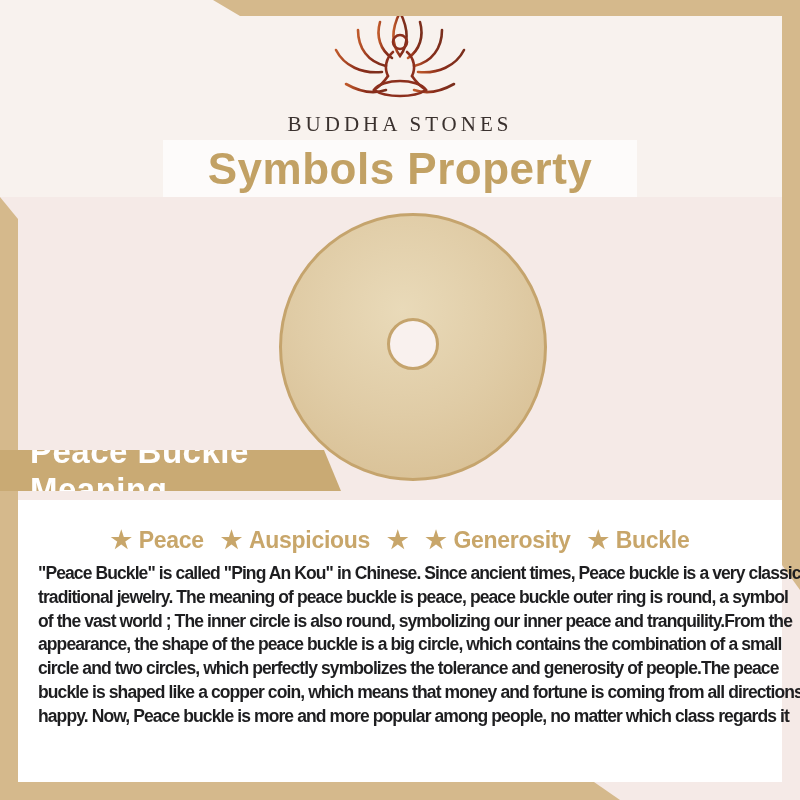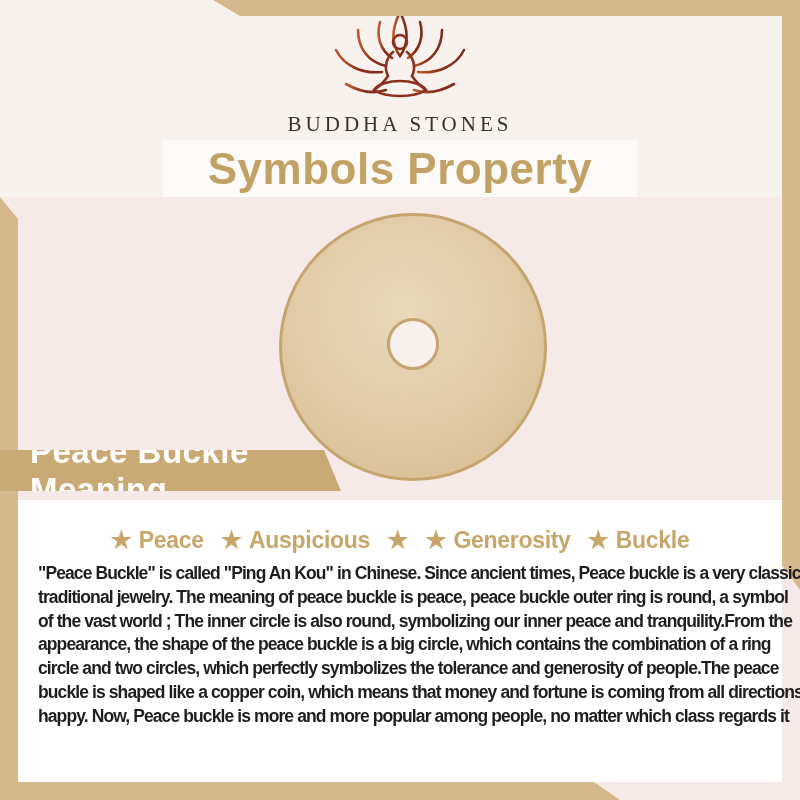--- a/index.html
+++ b/index.html
@@ -142,20 +142,20 @@
       </span>
         <span class="sym">
         <span class="star">★</span>
         <span>Buckle</span>
       </span>
       </div>
     <div class="meaning">
         <div class="pline">"Peace Buckle" is called "Ping An Kou" in Chinese. Since ancient times, Peace buckle is a very classic</div>
         <div class="pline">traditional jewelry. The meaning of peace buckle is peace, peace buckle outer ring is round, a symbol</div>
         <div class="pline">of the vast world ; The inner circle is also round, symbolizing our inner peace and tranquility.From the</div>
-        <div class="pline">appearance, the shape of the peace buckle is a big circle, which contains the combination of a ring</div>
+        <div class="pline">appearance, the shape of the peace buckle is a big circle, which contains the combination of a small</div>
         <div class="pline">circle and two circles, which perfectly symbolizes the tolerance and generosity of people.The peace</div>
         <div class="pline">buckle is shaped like a copper coin, which means that money and fortune is coming from all directions.</div>
         <div class="pline">happy. Now, Peace buckle is more and more popular among people, no matter which class regards it</div>
       </div>
   </div>
 
 </div>
 
 </body></html>

